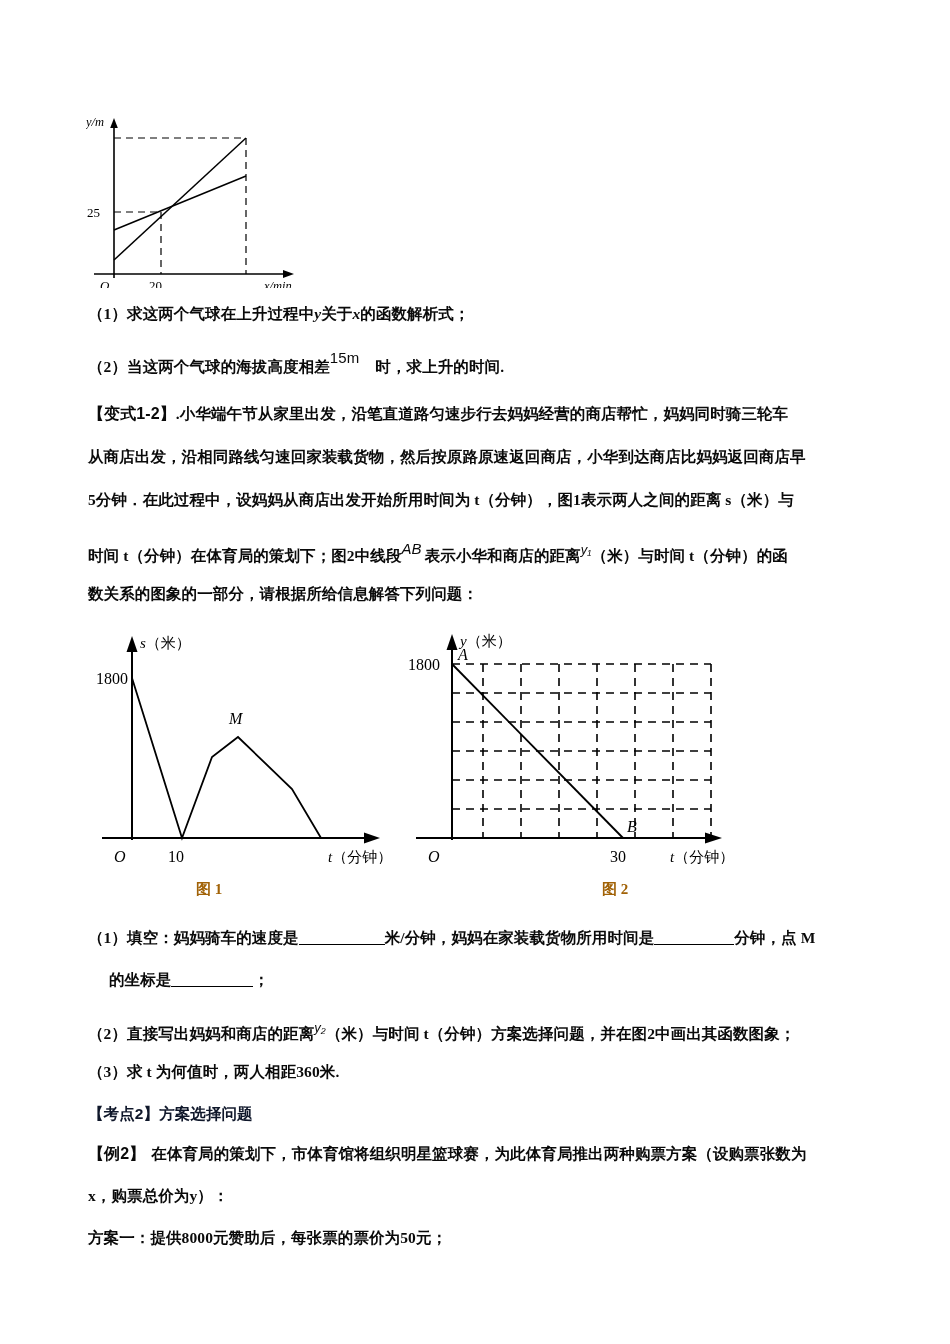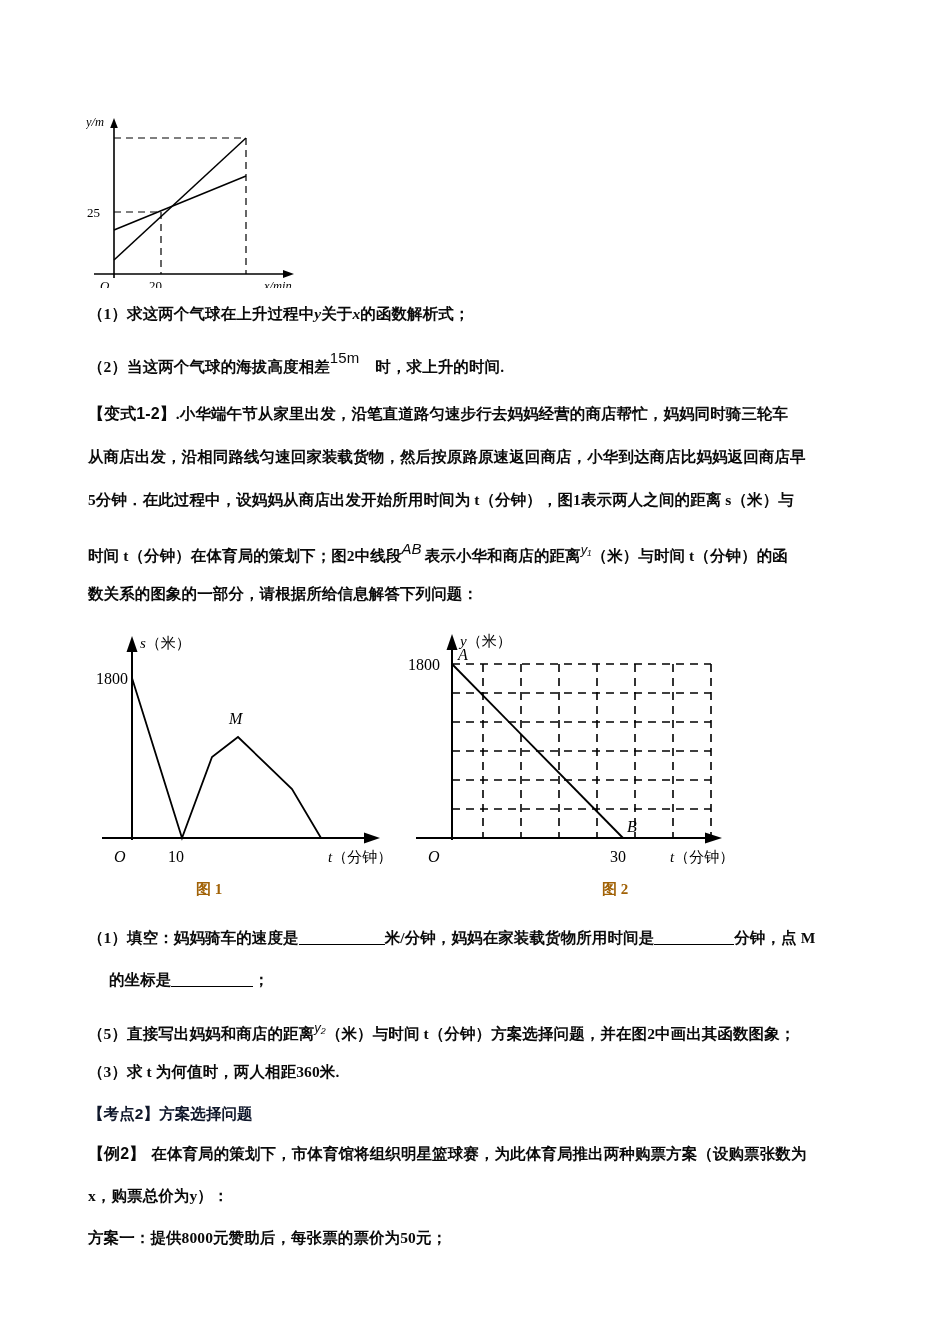--- a/index.html
+++ b/index.html
@@ -194,21 +194,21 @@
 
   <div class="para" style="left:88px; top:916px;">
     <span>（1）填空：妈妈骑车的速度是</span><span class="blank" style="width:86px;"></span><span>米/分钟，妈妈在家装载货物所用时间是</span><span class="blank" style="width:80px;"></span><span>分钟，点 M</span>
   </div>
 
   <div class="para" style="left:88px; top:958px;margin-left:21px;">
     <span>的坐标是</span><span class="blank" style="width:82px;"></span><span>；</span>
   </div>
 
   <div class="para" style="left:88px; top:1006px;">
-    <span>（5）直接写出妈妈和商店的距离</span><span class="raise" style="vertical-align:7px;font-style:italic;font-size:13px;">y₂</span><span>（米）与时间 t（分钟）方案选择问题，并在图2中画出其函数图象；</span>
+    <span>（2）直接写出妈妈和商店的距离</span><span class="raise" style="vertical-align:7px;font-style:italic;font-size:13px;">y₂</span><span>（米）与时间 t（分钟）方案选择问题，并在图2中画出其函数图象；</span>
   </div>
 
   <div class="para" style="left:88px; top:1050px;">
     <span>（3）求 t 为何值时，两人相距360米.</span>
   </div>
 
   <div class="para" style="left:88px; top:1092px;">
     <span class="blue-head">【考点2】</span><span class="blue-head">方案选择问题</span>
   </div>
 

